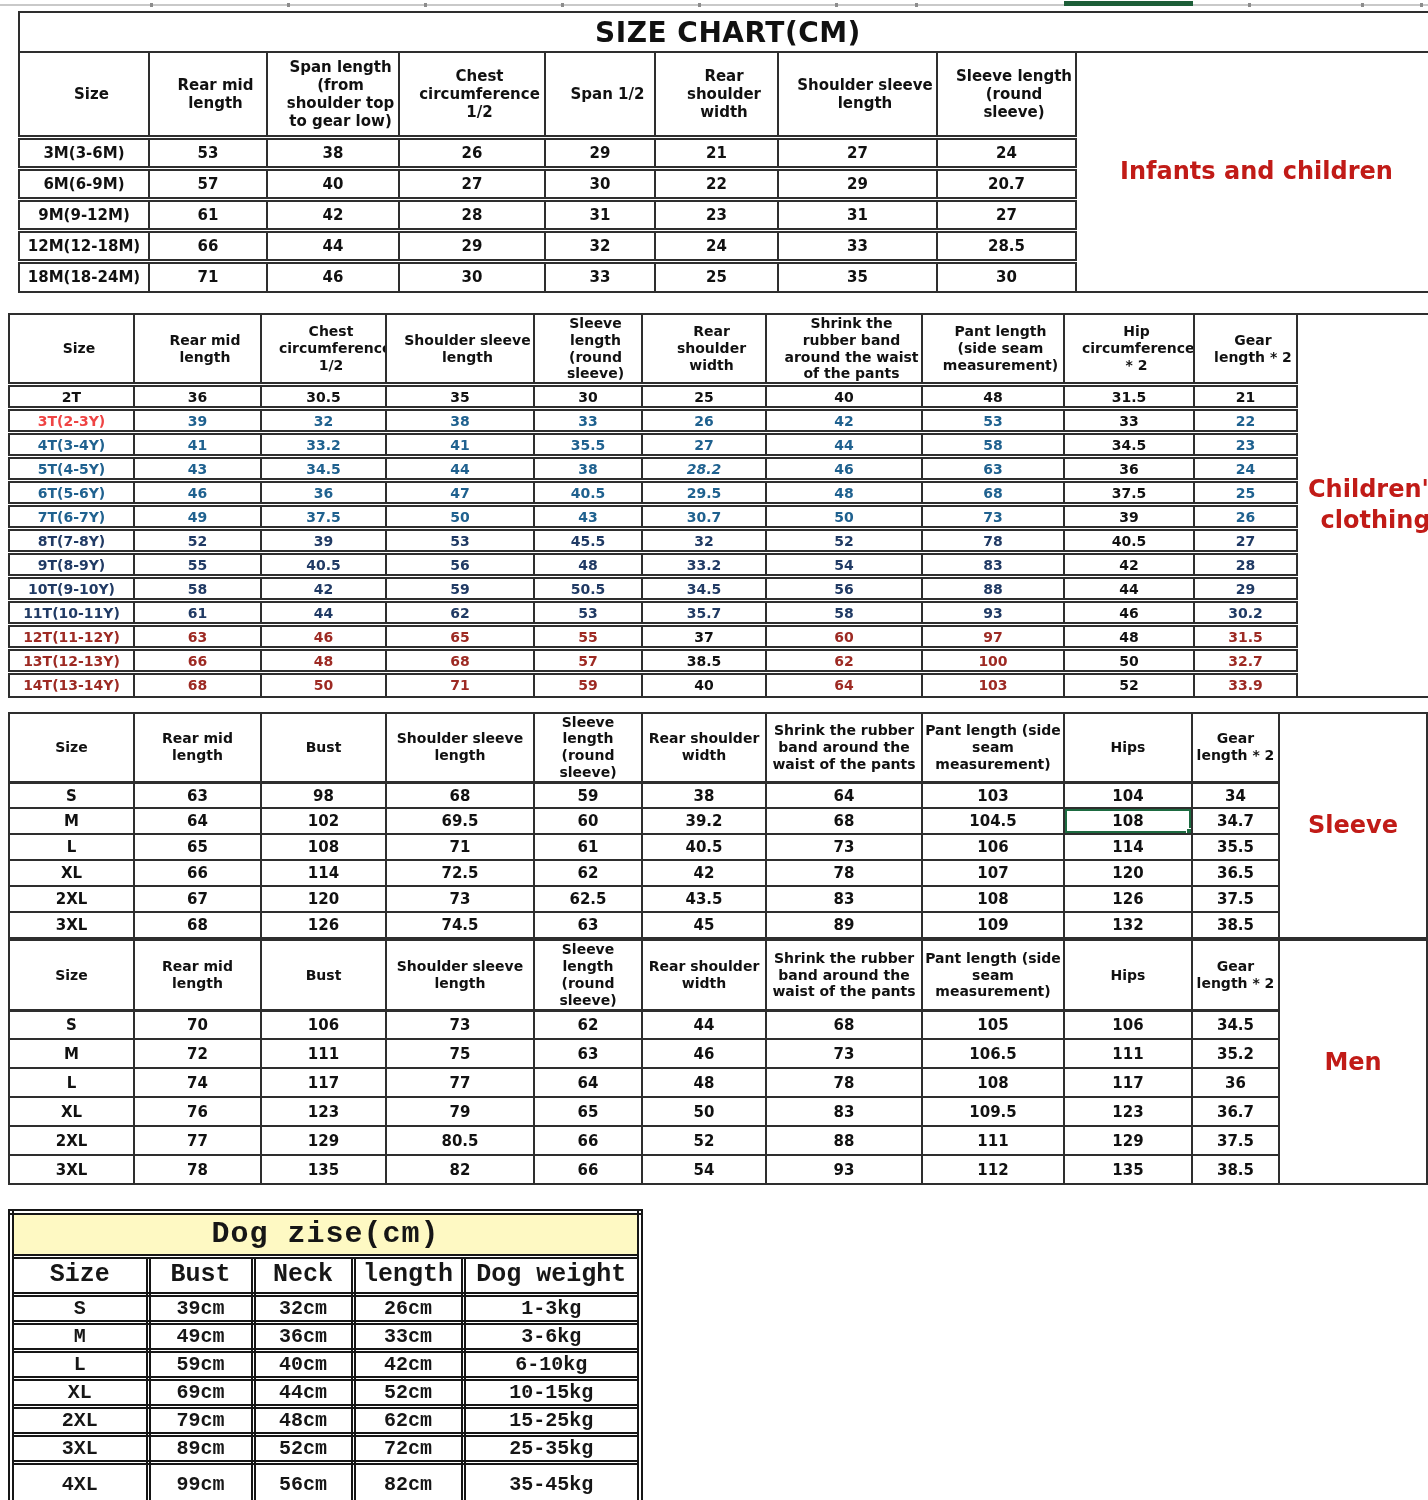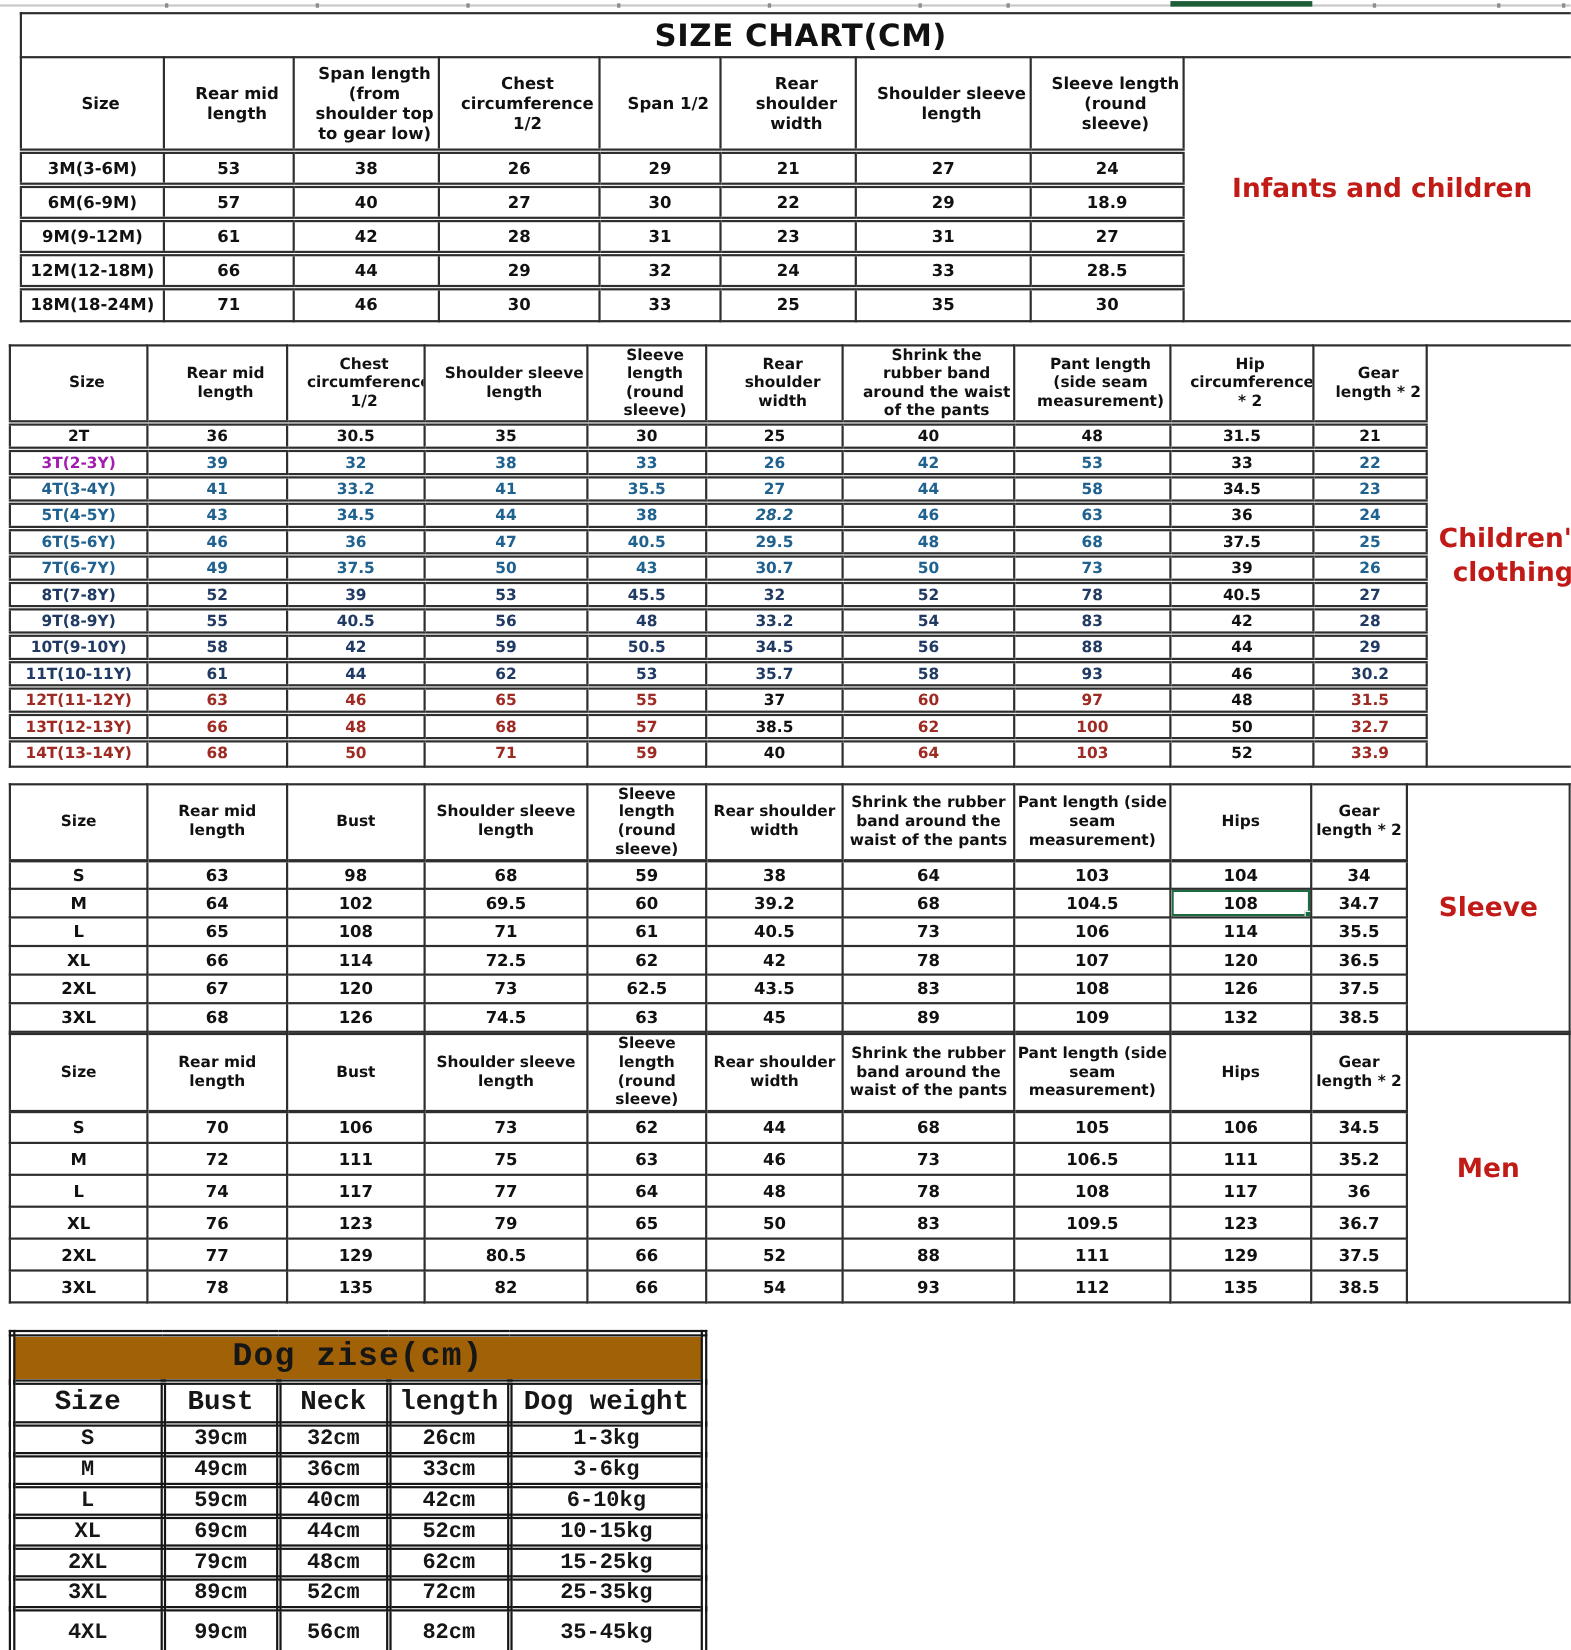--- a/index.html
+++ b/index.html
@@ -59,21 +59,21 @@
   .gap20{height:20px;} .gap14{height:14px;} .gap24{height:24px;} .gap3{height:3px;}
 
   
   .selected-cell{position:relative;box-shadow:inset 0 0 0 2px #1d6b41;}
   .selected-cell::after{content:"";position:absolute;right:-3px;bottom:-3px;width:6px;height:6px;
     background:#1d6b41;border:1px solid #fff;z-index:5;}
 
   
   .dog-table{width:629px;margin-left:8px;font-family:"Liberation Mono",monospace;border:6px double #161616;}
   .dog-table th,.dog-table td{border:5px double #161616;font-family:"Liberation Mono",monospace;color:#161616;}
-  .dog-title-cell{height:44px;background:#a16207;font-size:30px;font-weight:bold;letter-spacing:1px;}
+  .dog-title-cell{height:44px;background:#fef9c3;font-size:30px;font-weight:bold;letter-spacing:1px;}
   .dog-table thead .dog-head-row th{height:38px;font-size:25px;font-weight:bold;}
   .dog-table tbody tr{height:25px;}
   .dog-table tbody tr:last-child{height:46px;}
   .dog-table td{font-size:20px;font-weight:bold;}
 </style>
 </head>
 <body>
 
 <div class="grid-strip">
   <span class="gray-line"></span>
@@ -129,21 +129,21 @@
             <td>24</td>
           </tr>
           <tr>
             <td>6M(6-9M)</td>
             <td>57</td>
             <td>40</td>
             <td>27</td>
             <td>30</td>
             <td>22</td>
             <td>29</td>
-            <td>18.9</td>
+            <td>20.7</td>
           </tr>
           <tr>
             <td>9M(9-12M)</td>
             <td>61</td>
             <td>42</td>
             <td>28</td>
             <td>31</td>
             <td>23</td>
             <td>31</td>
             <td>27</td>
@@ -212,21 +212,21 @@
             <td style="color: rgb(17, 17, 17);">30.5</td>
             <td style="color: rgb(17, 17, 17);">35</td>
             <td style="color: rgb(17, 17, 17);">30</td>
             <td style="color: rgb(17, 17, 17);">25</td>
             <td style="color: rgb(17, 17, 17);">40</td>
             <td style="color: rgb(17, 17, 17);">48</td>
             <td style="color: rgb(17, 17, 17);">31.5</td>
             <td style="color: rgb(17, 17, 17);">21</td>
           </tr>
           <tr>
-            <td style="color: #a21caf;">3T(2-3Y)</td>
+            <td style="color: #ef4444;">3T(2-3Y)</td>
             <td style="color: rgb(31, 97, 143);">39</td>
             <td style="color: rgb(31, 97, 143);">32</td>
             <td style="color: rgb(31, 97, 143);">38</td>
             <td style="color: rgb(31, 97, 143);">33</td>
             <td style="color: rgb(31, 97, 143);">26</td>
             <td style="color: rgb(31, 97, 143);">42</td>
             <td style="color: rgb(31, 97, 143);">53</td>
             <td style="color: rgb(17, 17, 17);">33</td>
             <td style="color: rgb(31, 97, 143);">22</td>
           </tr>

